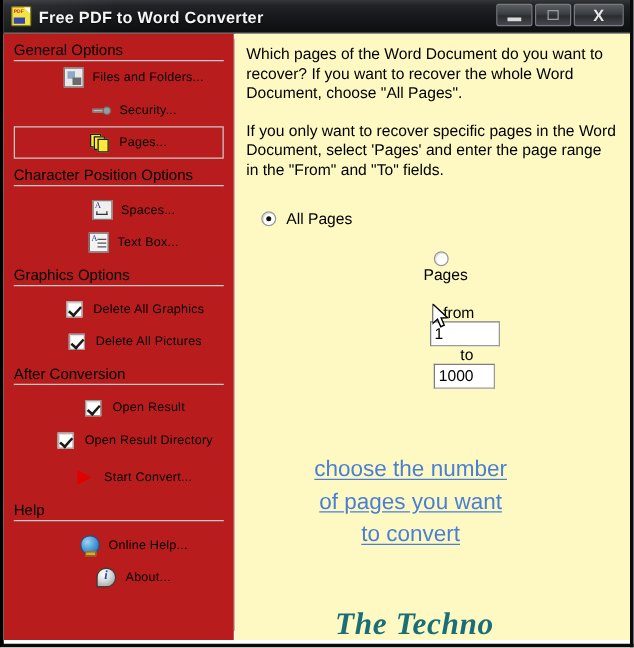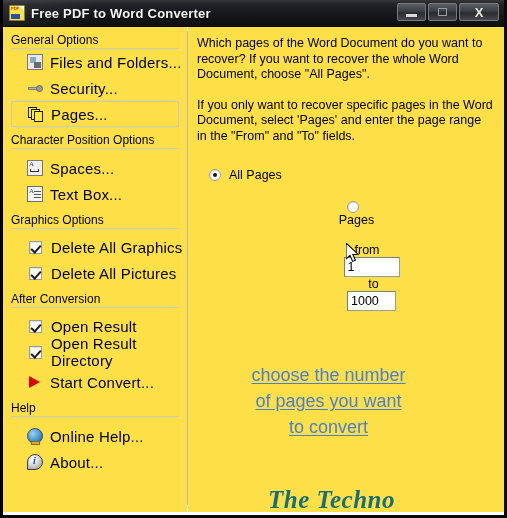--- a/index.html
+++ b/index.html
@@ -57,35 +57,35 @@
     display:flex;align-items:center;justify-content:center;
     color:#e8e8e8;font-size:11px;font-family:"Liberation Sans",sans-serif;
   }
   .win-btn.close{width:40px;}
   .win-btn .glyph-min{display:block;width:11px;height:3px;background:#d9d9d9;margin-top:6px;}
   .win-btn .glyph-max{display:block;width:9px;height:8px;border:1px solid #9a9da1;box-sizing:border-box;}
   .win-btn .glyph-close{font-weight:bold;font-size:13px;color:#e6e6e6;line-height:1;}
 
   
   #content{position:relative;height:485px;display:flex;background:#fff;}
-  #sidebar{width:184px;flex:0 0 184px;position:relative;background:#fde047;padding-left:7px;box-sizing:border-box;}
+  #sidebar{width:184px;flex:0 0 184px;position:relative;background:#b91c1c;padding-left:7px;box-sizing:border-box;}
   #vdivider{width:1px;background:#b8b8b8;margin-top:4px;margin-bottom:7px;flex:0 0 1px;}
-  #main{flex:1 1 auto;position:relative;background:#fde047;padding-left:9px;box-sizing:border-box;}
+  #main{flex:1 1 auto;position:relative;background:#fef9c3;padding-left:9px;box-sizing:border-box;}
 
   
   .sec-header{
     font-size:12px;color:#000;font-family:"Liberation Sans",sans-serif;
     padding-top:6px;padding-bottom:1px;padding-left:1px;
   }
   .sec-rule{height:1px;background:#c9c9c9;margin:0 8px 0 1px;}
 
   .side-item{
     display:flex;align-items:center;height:26px;padding-left:17px;
-    font-size:15px;color:#000;font-family:"Liberation Sans",sans-serif;
-    box-sizing:border-box;position:relative;
+    font-size:10px;color:#000;font-family:"Liberation Sans",sans-serif;
+    box-sizing:border-box;position:relative;justify-content:center;
   }
   .side-item.selected{
     border:1px solid #c9c9c9;border-top-color:#c9c9c9;
     margin-right:8px;margin-left:1px;padding-left:16px;height:26px;
   }
   .side-item .lbl{margin-left:7px;letter-spacing:.2px;}
   .ico{width:16px;height:16px;flex:0 0 16px;position:relative;display:inline-block;}
 
   
   .cbx{

